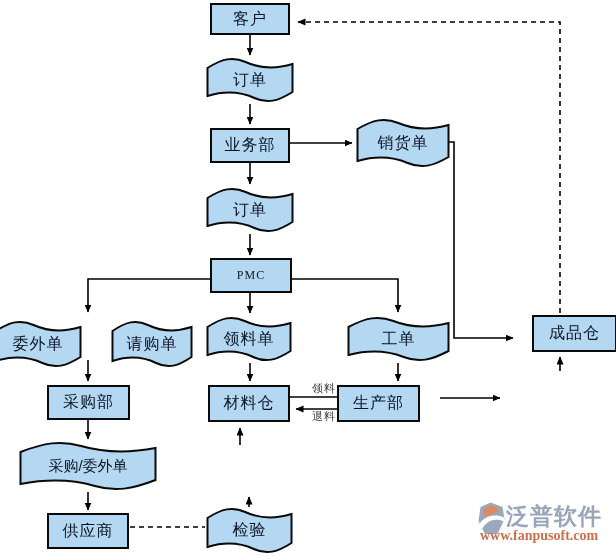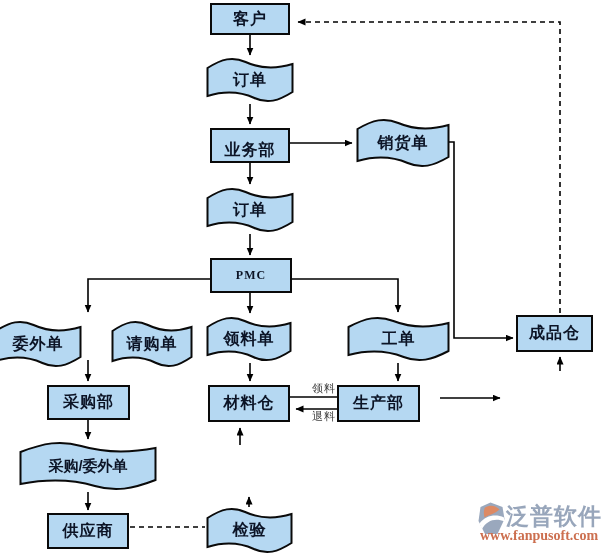--- a/index.html
+++ b/index.html
@@ -4,21 +4,21 @@
 <style>
   html,body{margin:0;padding:0;background:#fff;}
   #stage{
     position:relative;width:616px;height:557px;background:#ffffff;
     overflow:hidden;
     font-family:"Liberation Sans","DejaVu Sans",sans-serif;
   }
   #connectors{position:absolute;left:0;top:0;z-index:0;}
   .node{
     position:absolute;z-index:2;display:flex;align-items:center;justify-content:center;
-    font-weight:bold;font-size:16px;color:#0c1426;letter-spacing:1px;
+    font-weight:normal;font-size:16px;color:#0c1426;letter-spacing:1px;
   }
   .rect{background:#b5d8f2;border:2px solid #0a0a0a;box-sizing:border-box;}
   .doc{background:transparent;}
   .doc svg{position:absolute;left:0;top:0;overflow:visible;z-index:0;}
   .doc .lbl{position:relative;z-index:1;}
   .pmc-font{font-family:"Liberation Serif","DejaVu Serif",serif;font-size:12px;letter-spacing:1px;}
   .small-node{font-size:15px;letter-spacing:0;}
   .edge-label{
     position:absolute;z-index:3;font-size:11px;color:#3c3c3c;
     width:48px;text-align:center;letter-spacing:1px;
@@ -75,21 +75,21 @@
     <span class="lbl">客户</span>
   </div>
 
   <div class="node doc" style="left:206px;top:57px;width:88px;height:46px;">
       <svg width="88" height="46" viewBox="0 0 88 46">
         <path d="M1.5,11 C 15.84,2 26.4,-1 39.6,5 C 52.8,11 66.88,13 86.5,7 L 86.5,35 C 72.16,44 61.599999999999994,47 48.400000000000006,41 C 35.2,35 21.119999999999997,33 1.5,39 Z" fill="#b5d8f2" stroke="#0a0a0a" stroke-width="2"></path>
       </svg>
     <span class="lbl">订单</span>
   </div>
 
-  <div class="node rect" style="left:210px;top:128px;width:80px;height:35px;align-items:flex-end;">
+  <div class="node rect" style="left:210px;top:128px;width:80px;height:35px;">
     <span class="lbl">业务部</span>
   </div>
 
   <div class="node doc" style="left:356px;top:118px;width:94px;height:50px;">
       <svg width="94" height="50" viewBox="0 0 94 50">
         <path d="M1.5,11 C 16.919999999999998,2 28.2,-1 42.300000000000004,5 C 56.4,11 71.44,13 92.5,7 L 92.5,39 C 77.08,48 65.8,51 51.7,45 C 37.6,39 22.56,37 1.5,43 Z" fill="#b5d8f2" stroke="#0a0a0a" stroke-width="2"></path>
       </svg>
     <span class="lbl">销货单</span>
   </div>
 
@@ -125,21 +125,21 @@
     <span class="lbl">领料单</span>
   </div>
 
   <div class="node doc" style="left:347px;top:316px;width:103px;height:46px;">
       <svg width="103" height="46" viewBox="0 0 103 46">
         <path d="M1.5,11 C 18.54,2 30.9,-1 46.35,5 C 61.8,11 78.28,13 101.5,7 L 101.5,35 C 84.46,44 72.1,47 56.650000000000006,41 C 41.2,35 24.72,33 1.5,39 Z" fill="#b5d8f2" stroke="#0a0a0a" stroke-width="2"></path>
       </svg>
     <span class="lbl">工单</span>
   </div>
 
-  <div class="node rect" style="left:516px;top:315px;width:77px;height:37px;">
+  <div class="node rect" style="left:532px;top:315px;width:85px;height:37px;">
     <span class="lbl">成品仓</span>
   </div>
 
   <div class="node rect" style="left:47px;top:385px;width:83px;height:35px;">
     <span class="lbl">采购部</span>
   </div>
 
   <div class="node rect" style="left:208px;top:385px;width:82px;height:37px;">
     <span class="lbl">材料仓</span>
   </div>

